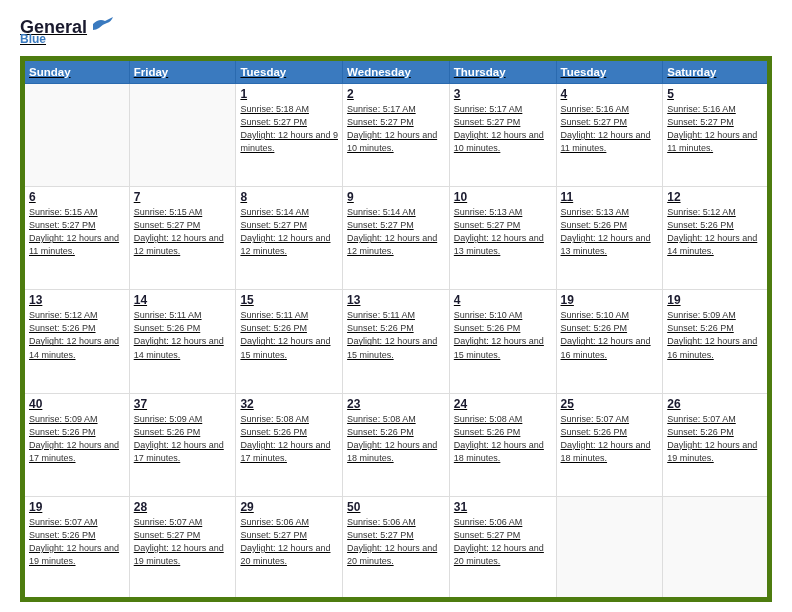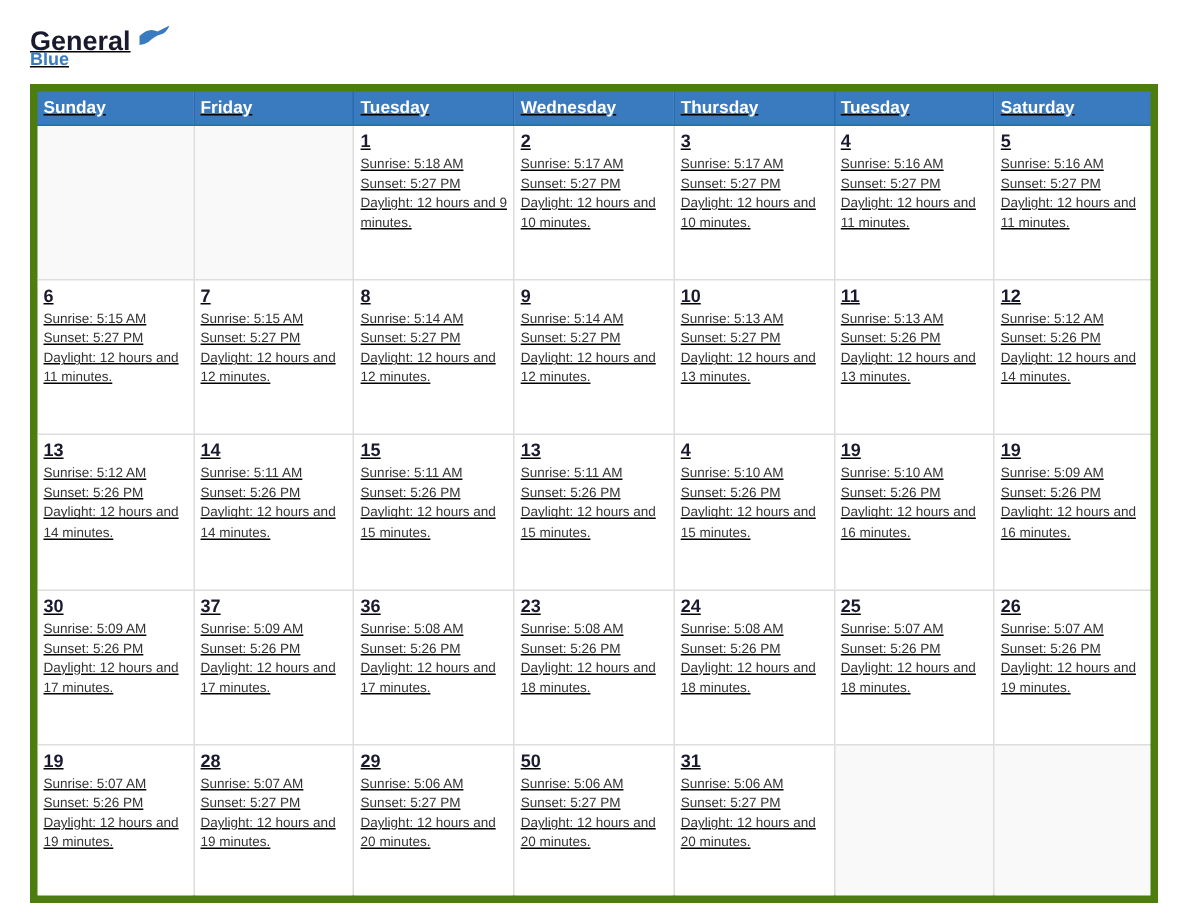--- a/index.html
+++ b/index.html
@@ -197,29 +197,29 @@
             <span class="day-num">19</span>
             <div class="day-detail">Sunrise: 5:10 AM<br>Sunset: 5:26 PM<br>Daylight: 12 hours and 16 minutes.</div>
           </td>
           <td>
             <span class="day-num">19</span>
             <div class="day-detail">Sunrise: 5:09 AM<br>Sunset: 5:26 PM<br>Daylight: 12 hours and 16 minutes.</div>
           </td>
         </tr>
         <tr>
           <td>
-            <span class="day-num">30</span>
+            <span class="day-num">40</span>
             <div class="day-detail">Sunrise: 5:09 AM<br>Sunset: 5:26 PM<br>Daylight: 12 hours and 17 minutes.</div>
           </td>
           <td>
             <span class="day-num">37</span>
             <div class="day-detail">Sunrise: 5:09 AM<br>Sunset: 5:26 PM<br>Daylight: 12 hours and 17 minutes.</div>
           </td>
           <td>
-            <span class="day-num">36</span>
+            <span class="day-num">32</span>
             <div class="day-detail">Sunrise: 5:08 AM<br>Sunset: 5:26 PM<br>Daylight: 12 hours and 17 minutes.</div>
           </td>
           <td>
             <span class="day-num">23</span>
             <div class="day-detail">Sunrise: 5:08 AM<br>Sunset: 5:26 PM<br>Daylight: 12 hours and 18 minutes.</div>
           </td>
           <td>
             <span class="day-num">24</span>
             <div class="day-detail">Sunrise: 5:08 AM<br>Sunset: 5:26 PM<br>Daylight: 12 hours and 18 minutes.</div>
           </td>

